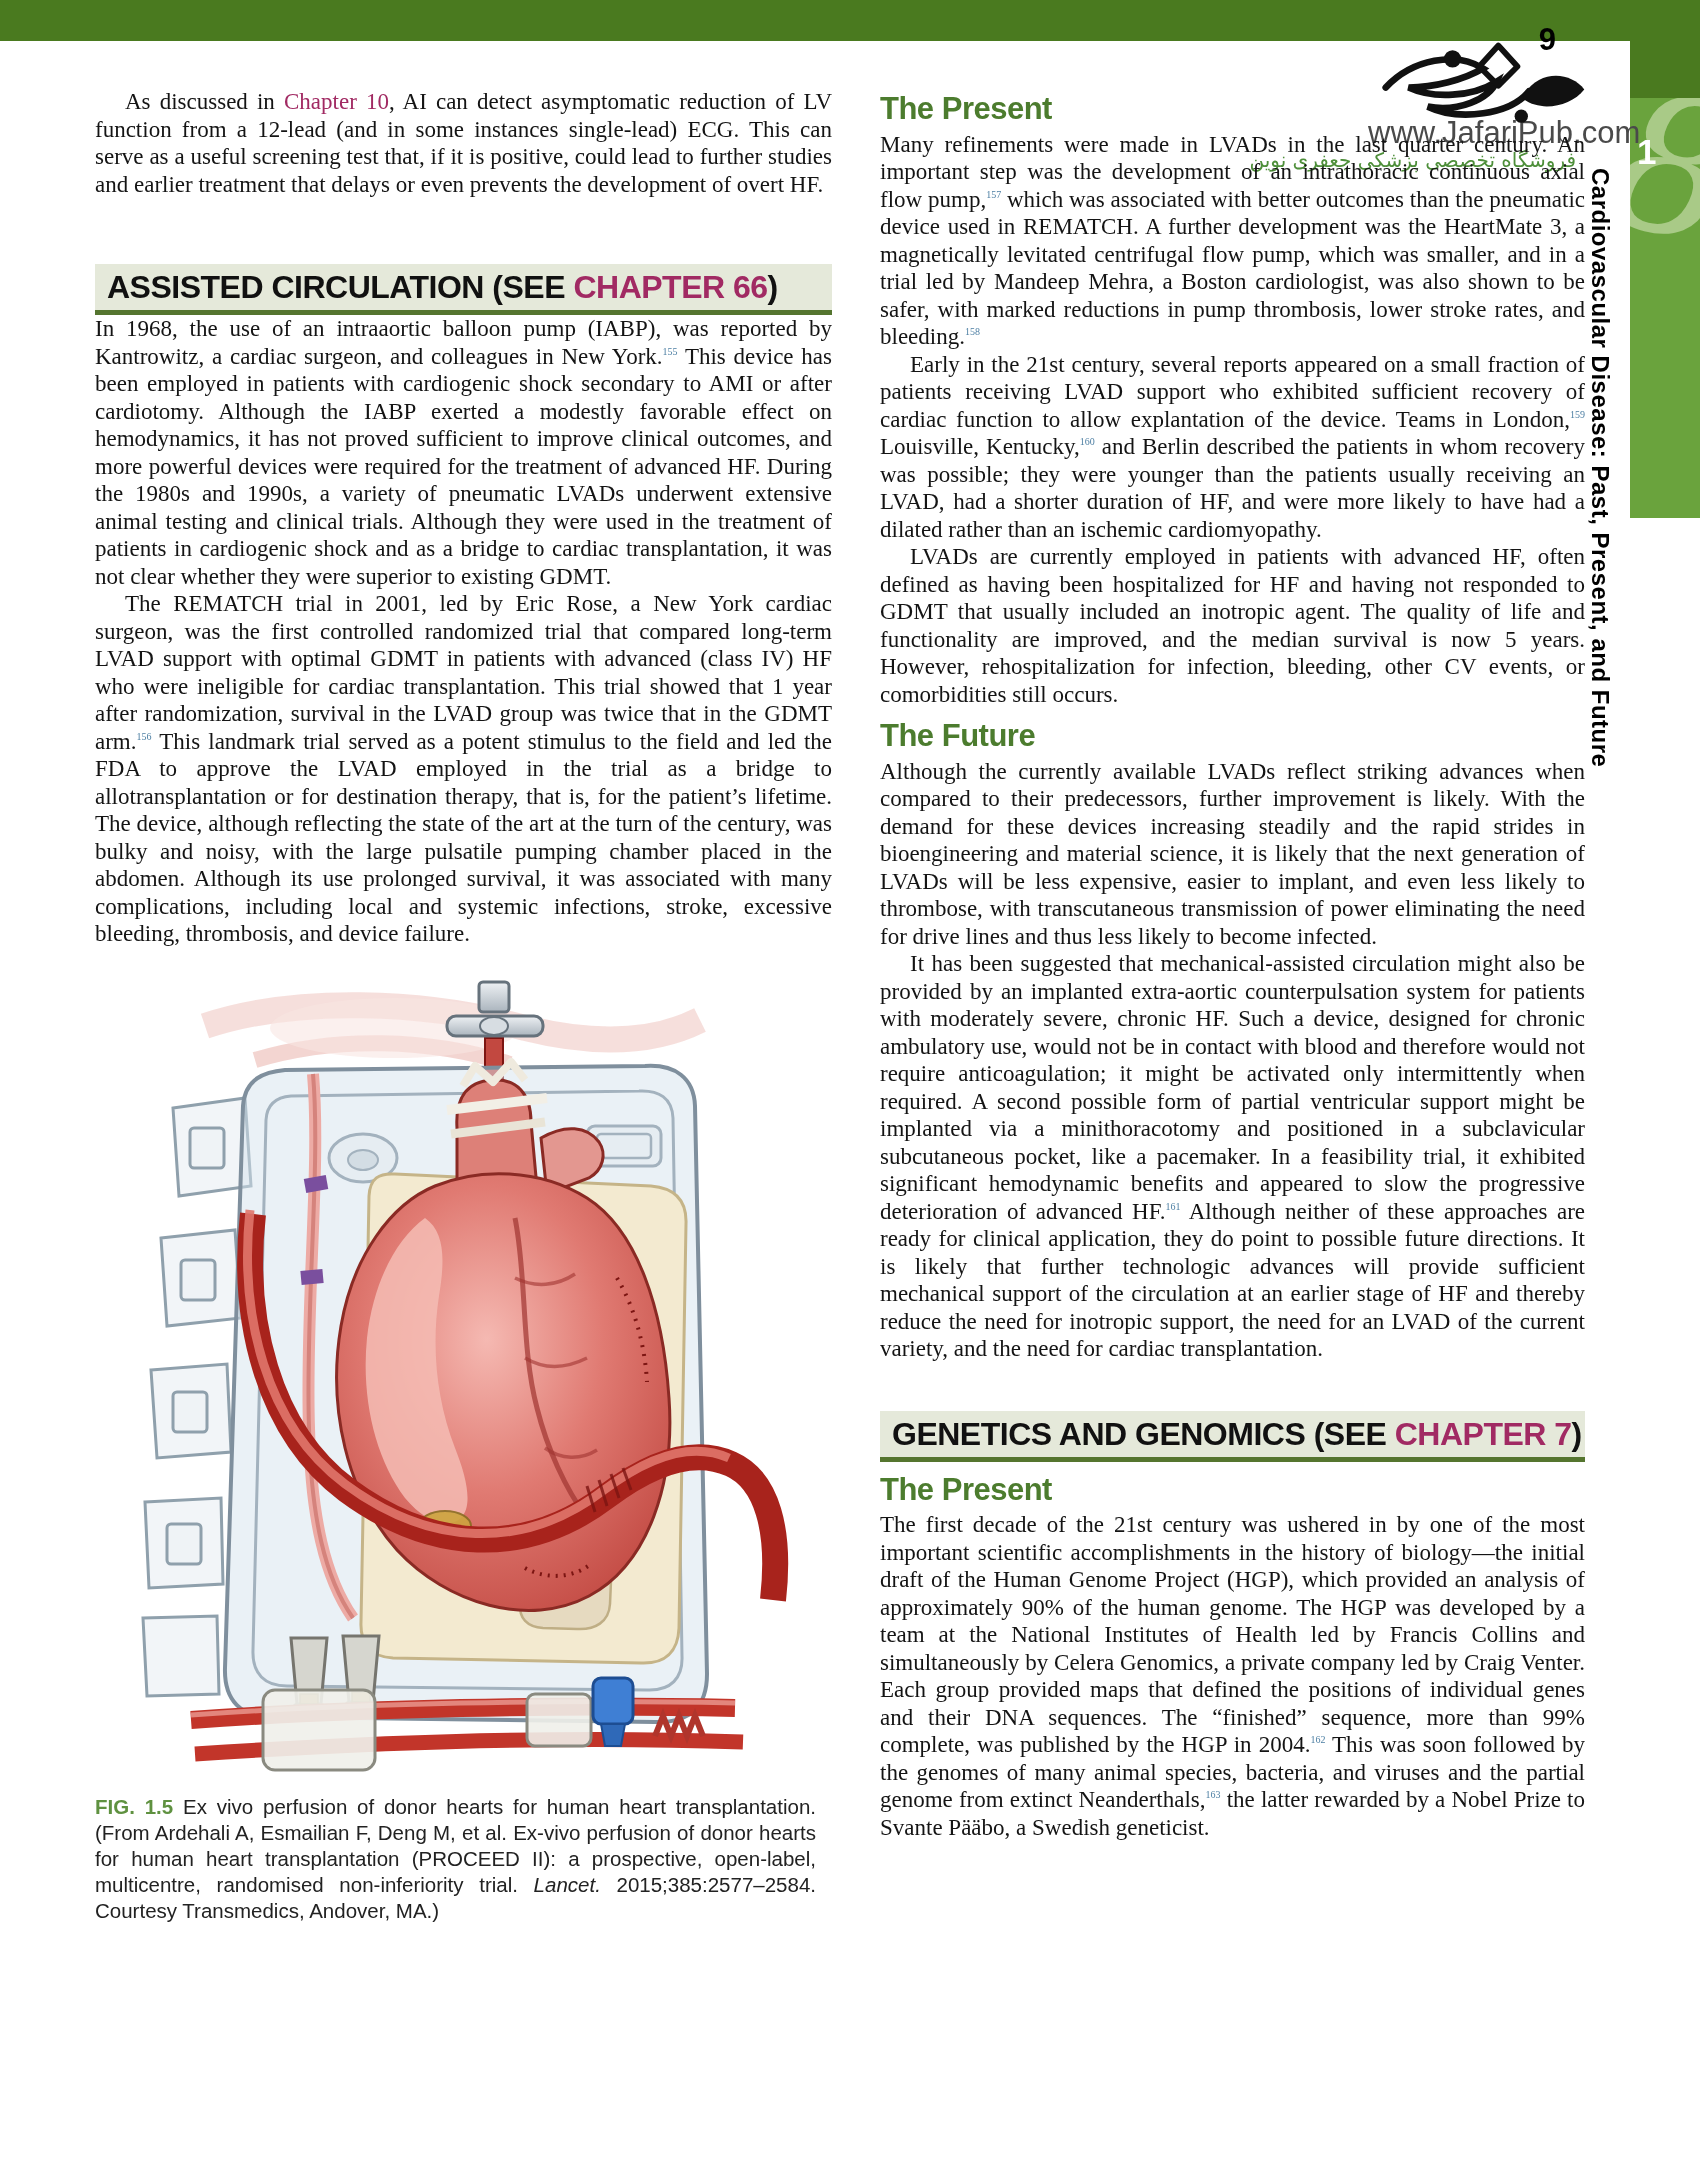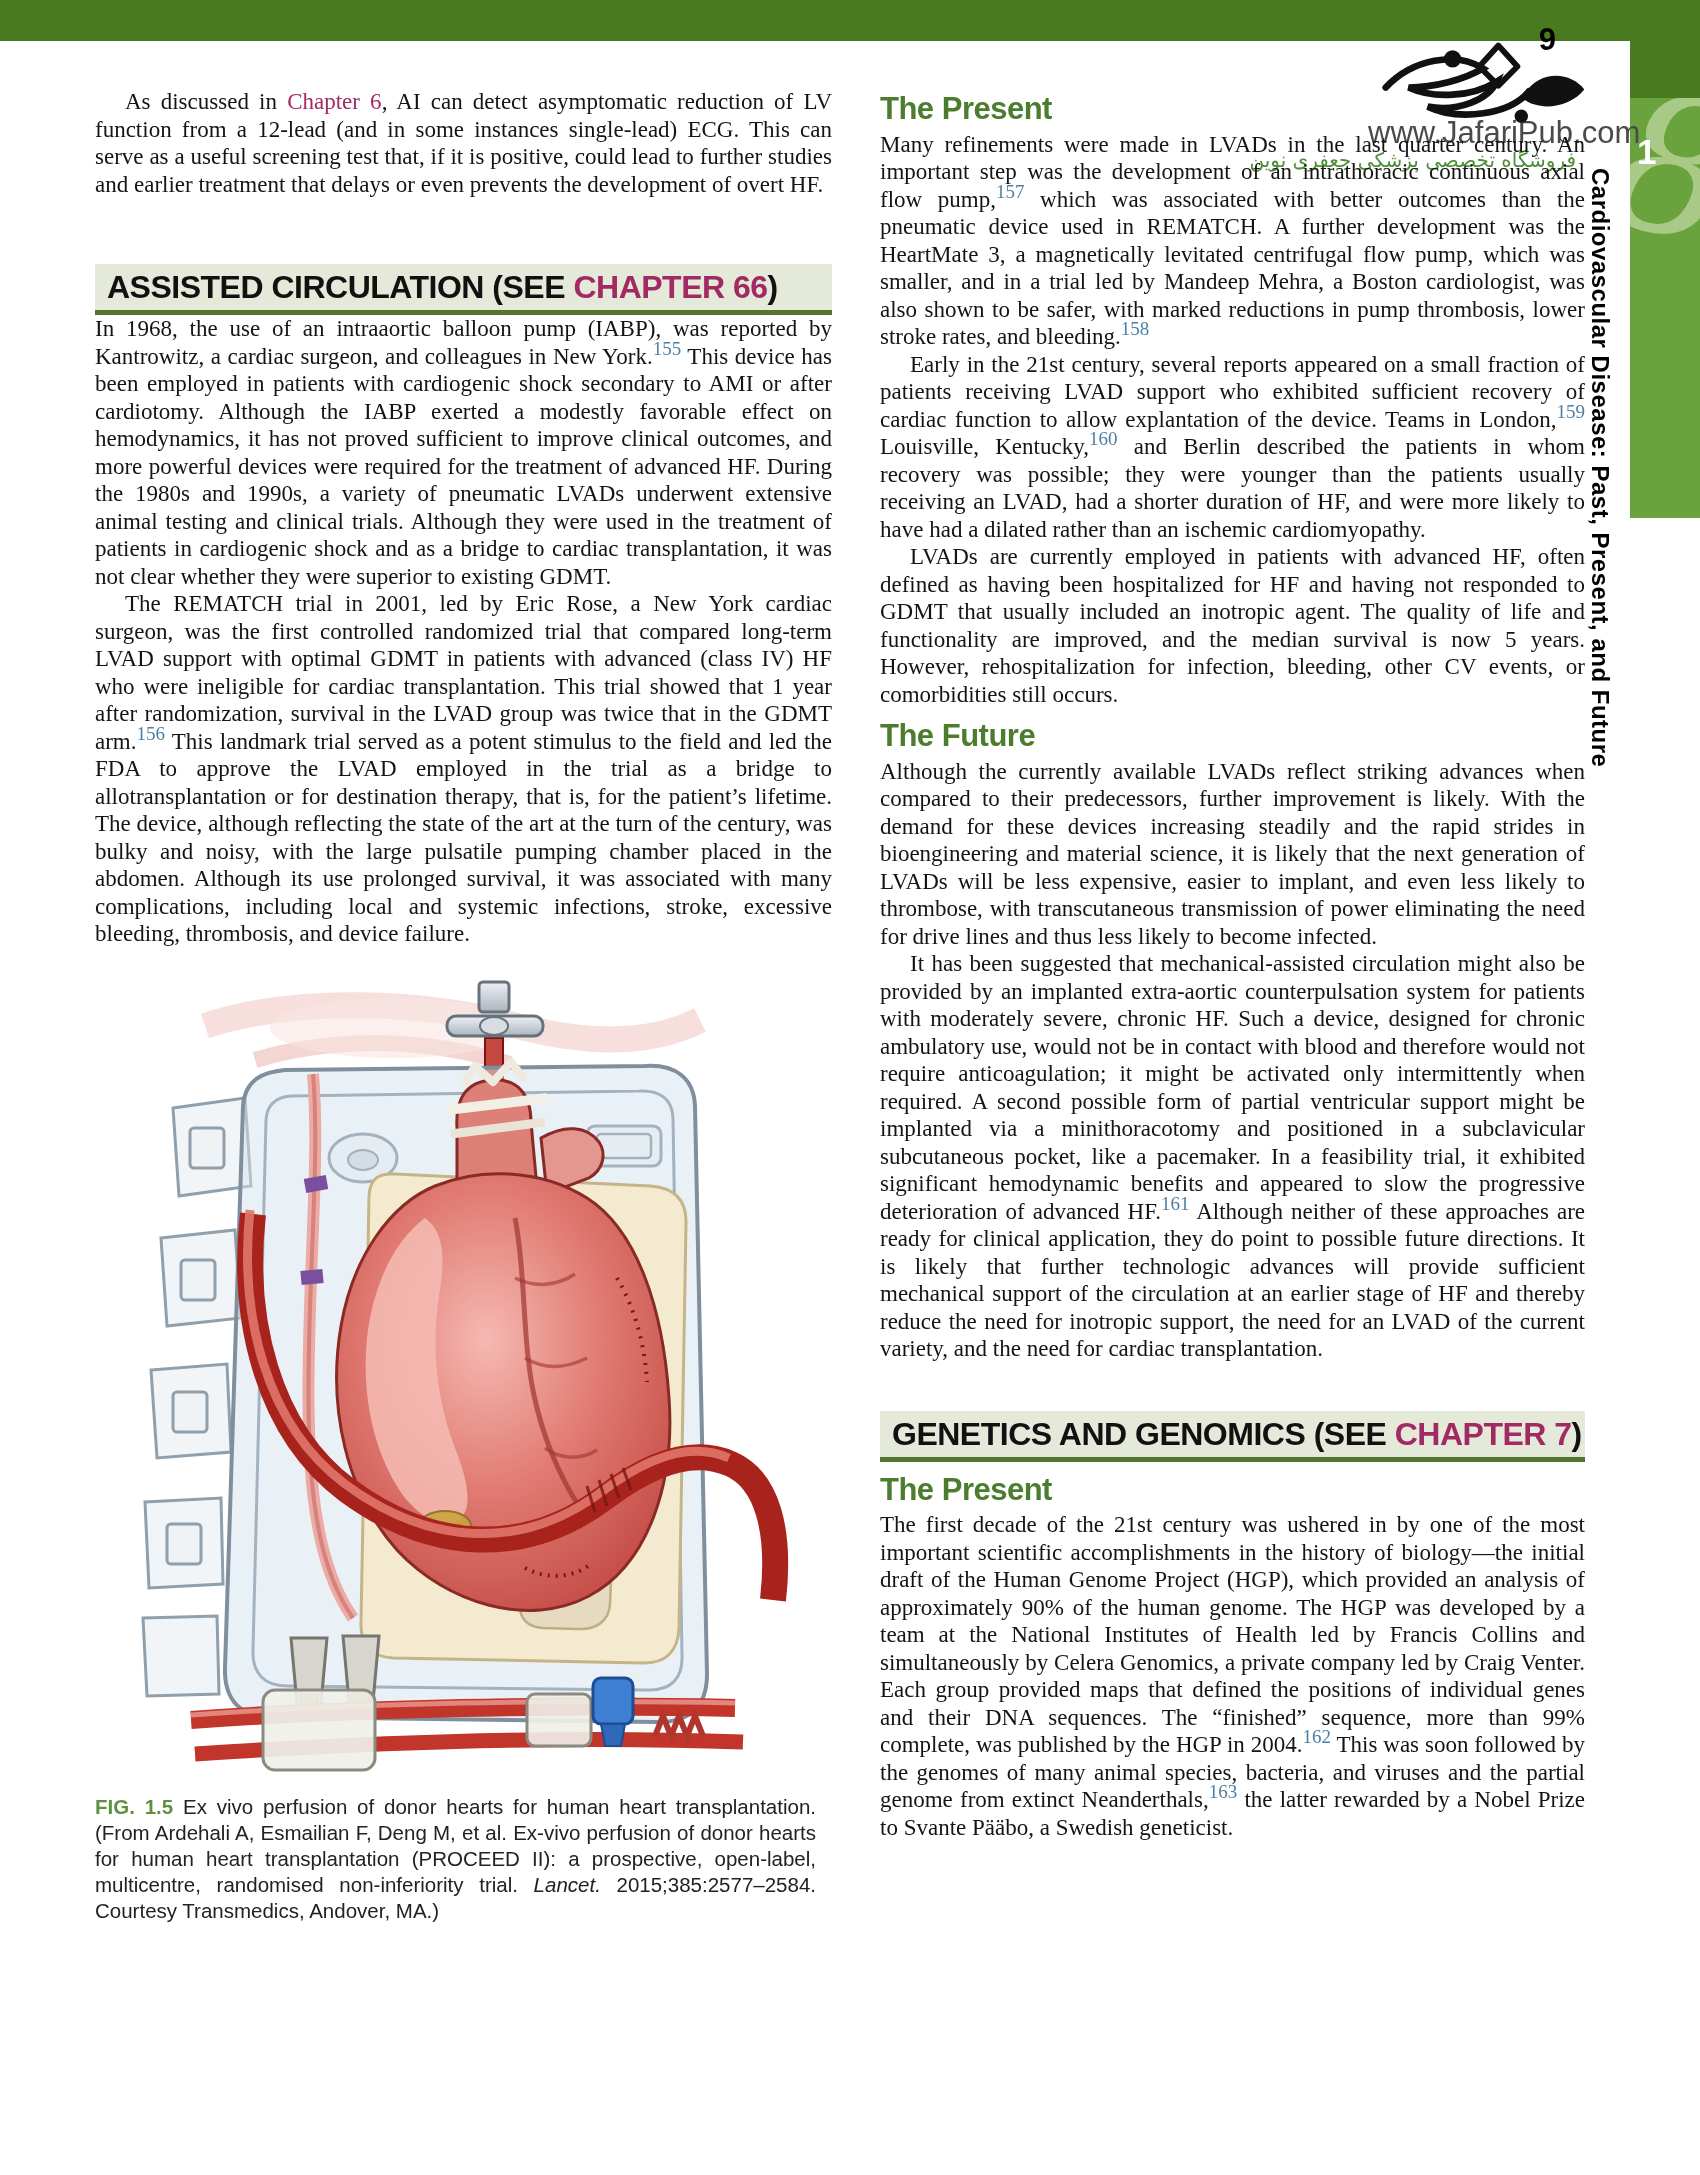--- a/index.html
+++ b/index.html
@@ -35,21 +35,21 @@
   .col-right{left:880px;top:95px;width:705px;}
   p.body{margin:0;}
   p.ind{text-indent:30px;}
   .secbar{background:var(--section-bar-bg);border-bottom:5px solid var(--section-bar-rule);
     font-family:"Liberation Sans",sans-serif;font-weight:bold;font-size:32px;letter-spacing:-.5px;
     color:#111;padding:4px 0 3px 12px;line-height:39px;white-space:nowrap;text-align:left;}
   .secbar .chlink{color:var(--chapter-link);}
   h2.green{font-family:"Liberation Sans",sans-serif;font-weight:bold;font-size:31px;letter-spacing:-.5px;
     color:var(--heading-green);margin:14px 0 8px 0;text-align:left;}
   .chlink{color:var(--chapter-link);}
-  sup.ref{color:var(--reference-sup);font-size:19px;line-height:0;}
+  sup.ref{color:var(--reference-sup);font-size:10px;line-height:0;}
   .mt1{margin-top:66px;} .mt2{margin-top:26px;} .mt3{margin-top:48px;}
   .figwrap{margin:30px 0 16px 0;}
   .caption{font-family:"Liberation Sans",sans-serif;font-size:20.5px;line-height:26px;color:#222;
     text-align:justify;margin:0;}
   .figlabel{color:var(--figure-label-green);font-weight:bold;}
 </style>
 </head>
 <body>
 
 <div class="sheet">
@@ -69,21 +69,21 @@
       <path d="M150,66 C168,38 200,42 214,60 C200,78 168,84 150,70 Z" fill="#111"></path>
       <path d="M104,36 L124,14 L144,36 L124,56 Z" fill="none" stroke="#111" stroke-width="6" stroke-linejoin="round"></path>
       <circle cx="76" cy="28" r="9" fill="#111"></circle>
       <circle cx="148" cy="88" r="7" fill="#111"></circle>
     </svg>
     <div class="site">www.JafariPub.com</div>
     <div class="persian">فروشگاه تخصصی پزشکی جعفری نوین</div>
   </div>
 
   <div class="col col-left">
-    <p class="body ind">As discussed in <span class="chlink">Chapter 6</span>, AI can detect asymptomatic reduction of LV function from a 12-lead (and in some instances single-lead) ECG. This can serve as a useful screening test that, if it is positive, could lead to further studies and earlier treatment that delays or even prevents the development of overt HF.</p>
+    <p class="body ind">As discussed in <span class="chlink">Chapter 10</span>, AI can detect asymptomatic reduction of LV function from a 12-lead (and in some instances single-lead) ECG. This can serve as a useful screening test that, if it is positive, could lead to further studies and earlier treatment that delays or even prevents the development of overt HF.</p>
 
     <div class="secbar mt1">ASSISTED CIRCULATION (SEE <span class="chlink">CHAPTER 66</span>)</div>
 
     <p class="body">In 1968, the use of an intraaortic balloon pump (IABP), was reported by Kantrowitz, a cardiac surgeon, and colleagues in New York.<sup class="ref">155</sup> This device has been employed in patients with cardiogenic shock secondary to AMI or after cardiotomy. Although the IABP exerted a modestly favorable effect on hemodynamics, it has not proved sufficient to improve clinical outcomes, and more powerful devices were required for the treatment of advanced HF. During the 1980s and 1990s, a variety of pneumatic LVADs underwent extensive animal testing and clinical trials. Although they were used in the treatment of patients in cardiogenic shock and as a bridge to cardiac transplantation, it was not clear whether they were superior to existing GDMT.</p>
     <p class="body ind">The REMATCH trial in 2001, led by Eric Rose, a New York cardiac surgeon, was the first controlled randomized trial that compared long-term LVAD support with optimal GDMT in patients with advanced (class IV) HF who were ineligible for cardiac transplantation. This trial showed that 1 year after randomization, survival in the LVAD group was twice that in the GDMT arm.<sup class="ref">156</sup> This landmark trial served as a potent stimulus to the field and led the FDA to approve the LVAD employed in the trial as a bridge to allotransplantation or for destination therapy, that is, for the patient’s lifetime. The device, although reflecting the state of the art at the turn of the century, was bulky and noisy, with the large pulsatile pumping chamber placed in the abdomen. Although its use prolonged survival, it was associated with many complications, including local and systemic infections, stroke, excessive bleeding, thrombosis, and device failure.</p>
 
     <figure class="figwrap" style="margin-left:0;margin-right:16px;">
       <svg width="735" height="810" viewBox="0 0 735 810" role="img">
         <defs>
           <radialGradient id="hg" cx="45%" cy="38%" r="78%">

